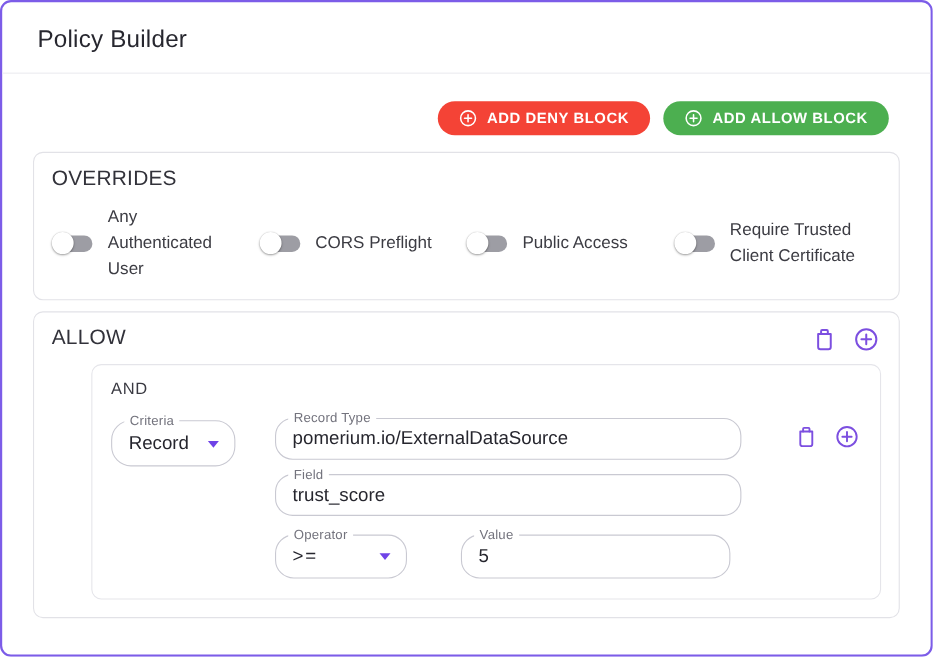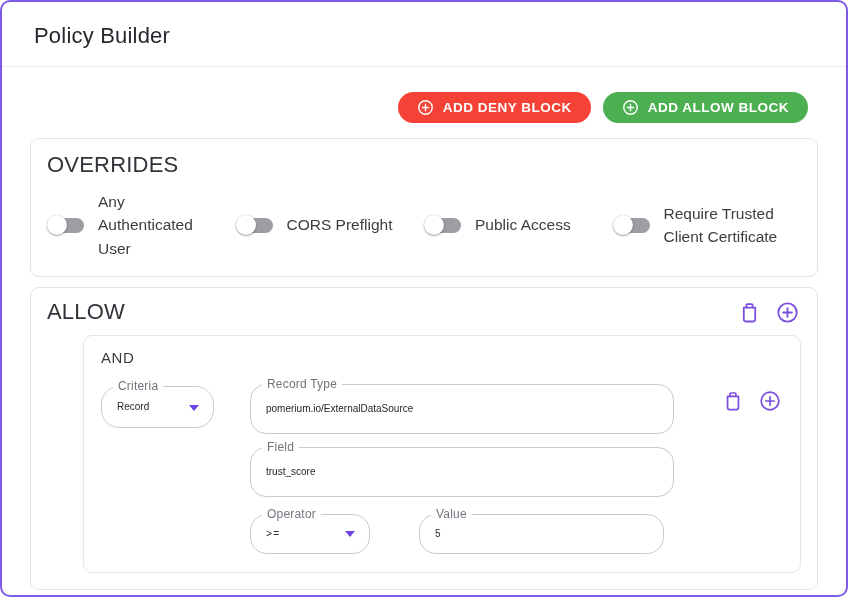--- a/index.html
+++ b/index.html
@@ -38,21 +38,21 @@
   .btn-allow { background:#4caf50; }
   .btn-plus-icon { display:inline-flex; }
 
   
   .card {
     border:1px solid #e2e2e7;
     border-radius:9px;
     background:#fff;
   }
   .card-overrides { padding:13px 16px 16px 16px; margin-bottom:10px; }
-  .card-title { font-size:22px; font-weight:400; color:#32323a; letter-spacing:.2px; }
+  .card-title { font-size:19px; font-weight:400; color:#32323a; letter-spacing:.2px; }
 
   
   .toggles-row { display:flex; margin-top:12px; align-items:center; }
   .toggle-group { flex:1; display:flex; align-items:center; gap:13px; min-height:62px; }
   .switch {
     position:relative; width:38px; height:20px; flex:0 0 auto; cursor:pointer;
   }
   .switch .track {
     position:absolute; left:3px; top:3px;
     width:34px; height:15px; border-radius:8px;
@@ -83,34 +83,34 @@
     margin-left:36px;
   }
   .and-label { font-size:15px; color:#3a3a42; letter-spacing:.6px; }
   .group-body { display:flex; margin-top:18px; }
 
   
   .field {
     position:relative;
     border:1px solid #c9c9d2;
     border-radius:16px;
-    height:50px;
+    height:38px;
     display:flex; align-items:center;
     padding:0 15px;
     background:#fff;
     cursor:text;
   }
   .field.select { cursor:pointer; }
   .field-label {
     position:absolute; top:-8px; left:11px;
     background:#fff; padding:0 5px;
     font-size:12px; color:#73737d; letter-spacing:.2px;
     white-space:nowrap;
   }
-  .field-value { font-size:10px; color:#26262e; white-space:nowrap; overflow:hidden; }
+  .field-value { font-size:17px; color:#26262e; white-space:nowrap; overflow:hidden; }
   .caret-down {
     position:absolute; right:14px; top:16px;
     width:0; height:0;
     border-left:5.5px solid transparent;
     border-right:5.5px solid transparent;
     border-top:6.5px solid #6f43e7;
   }
 
   .criteria-col { width:113px; margin-right:36px; flex:0 0 auto; margin-top:2px; }
   .criteria-col .field { height:42px; border-radius:18px;align-items:center; }

